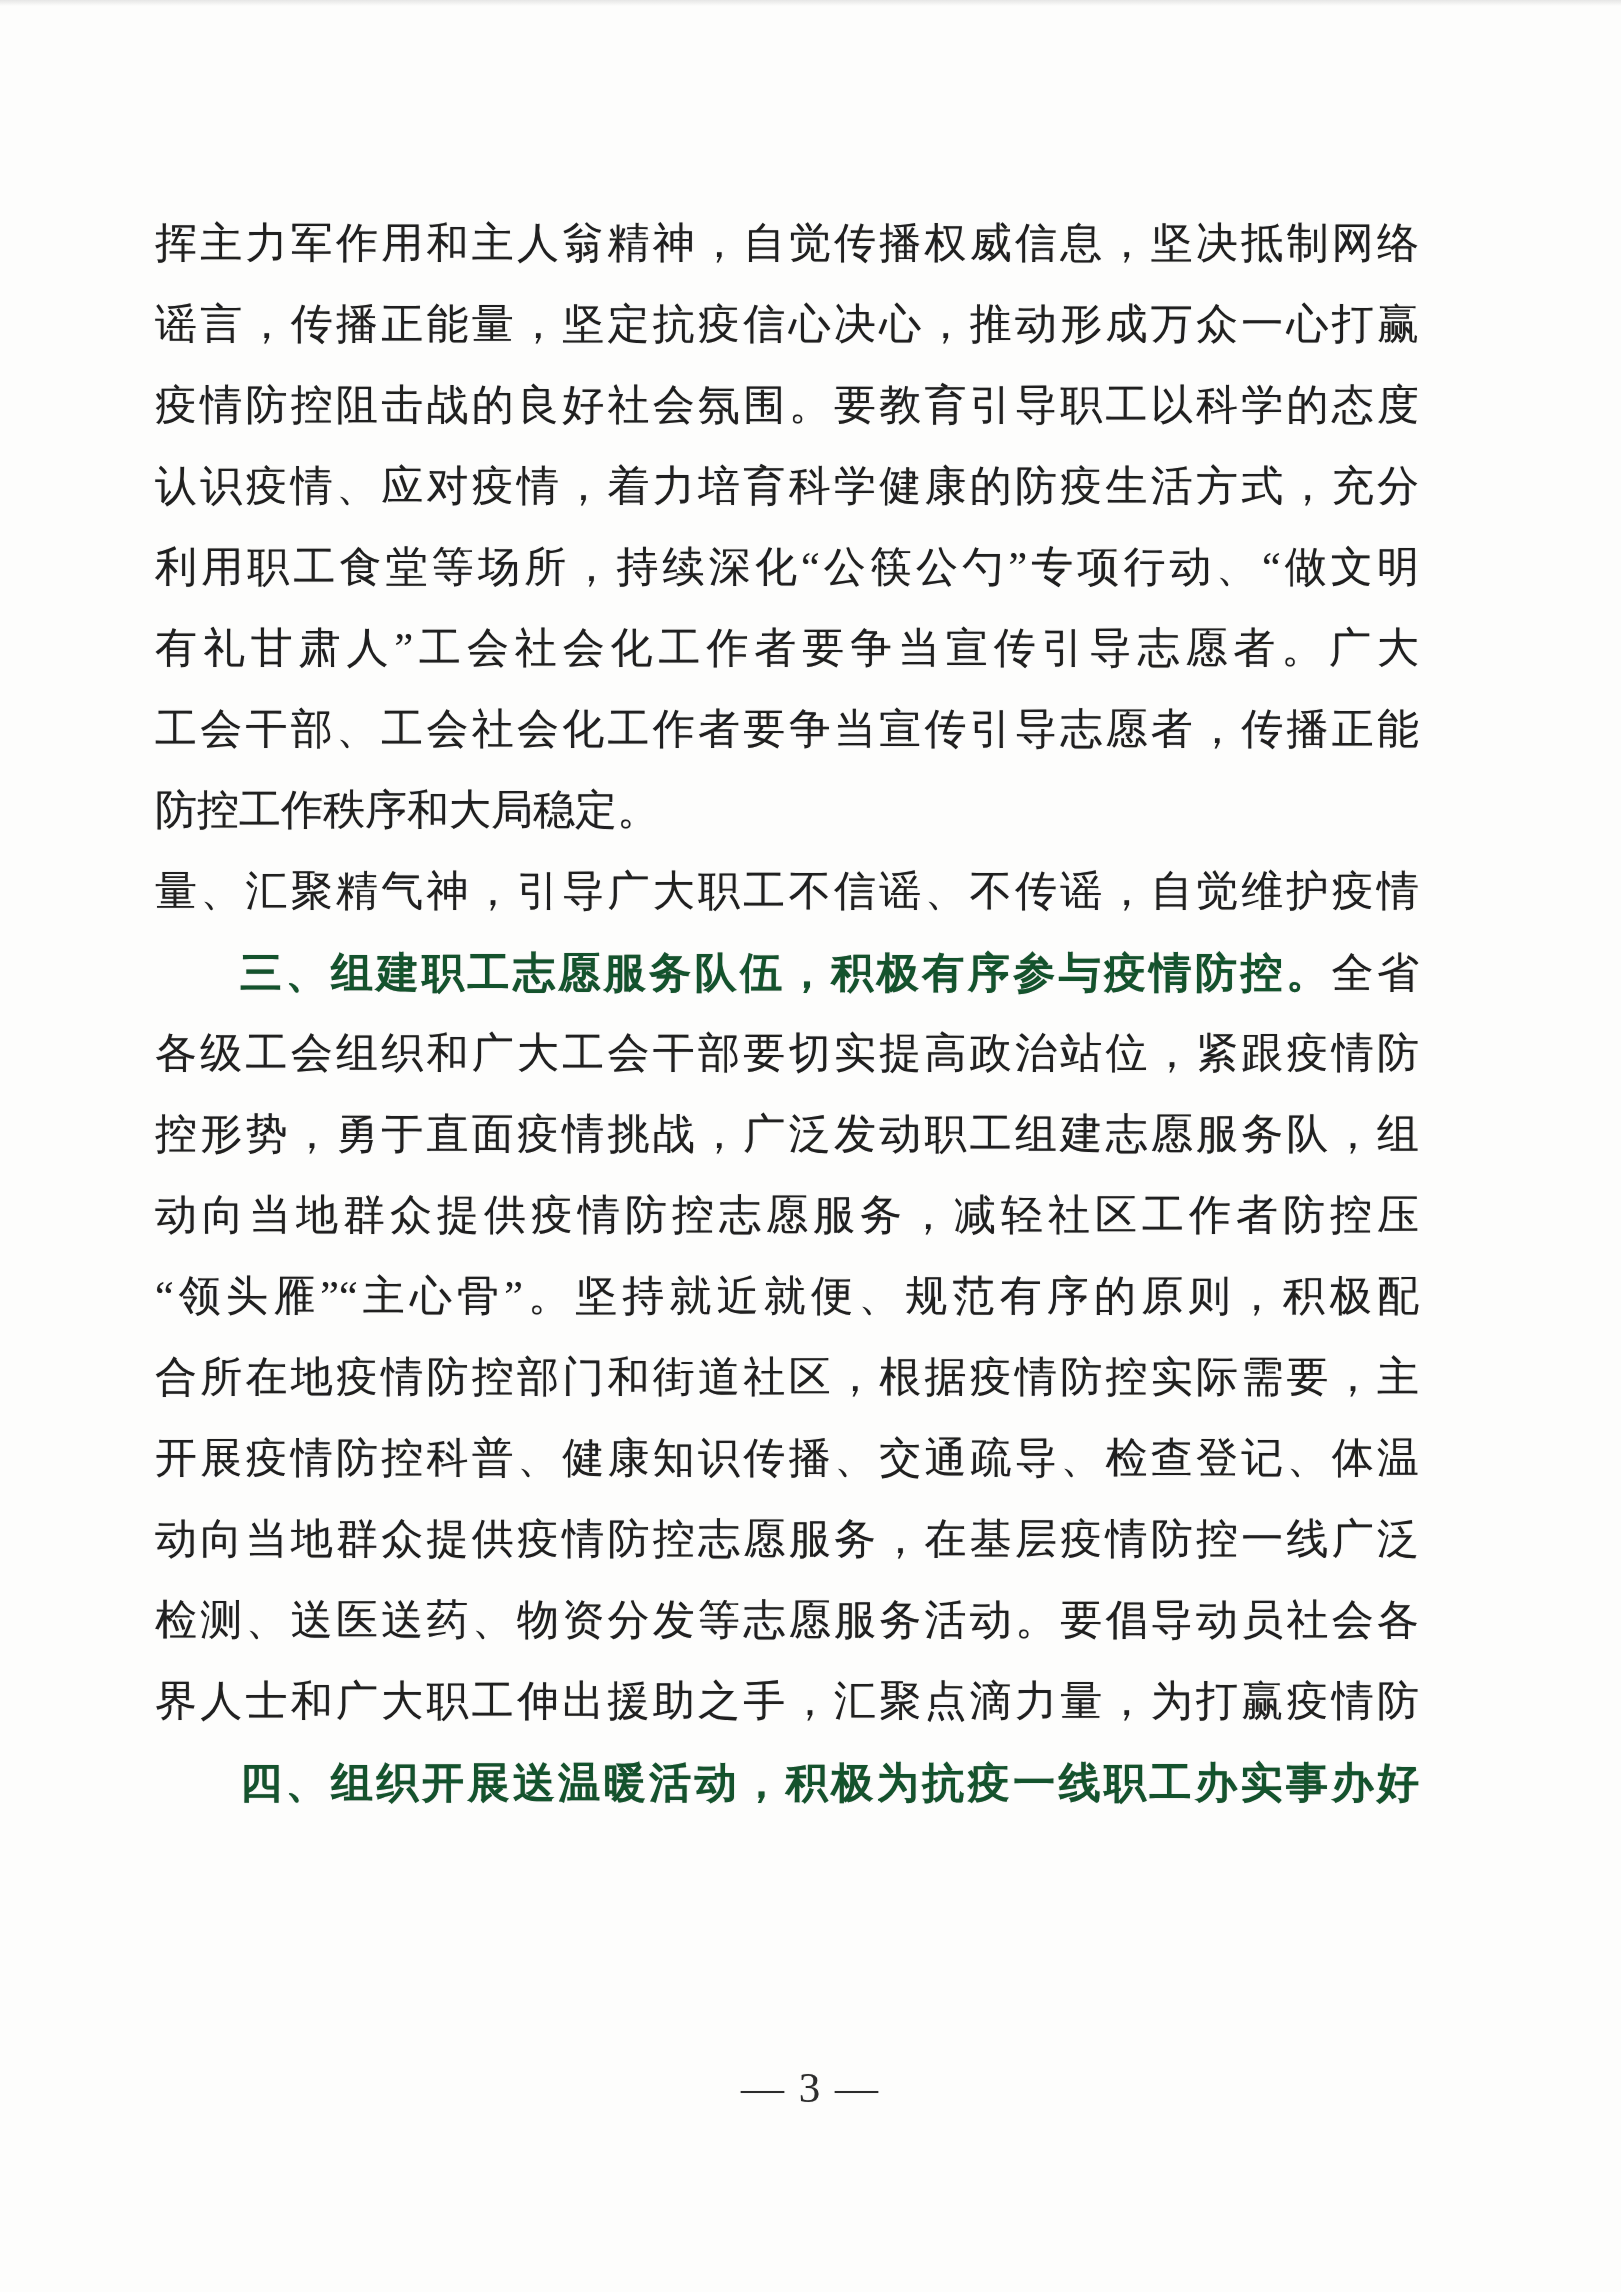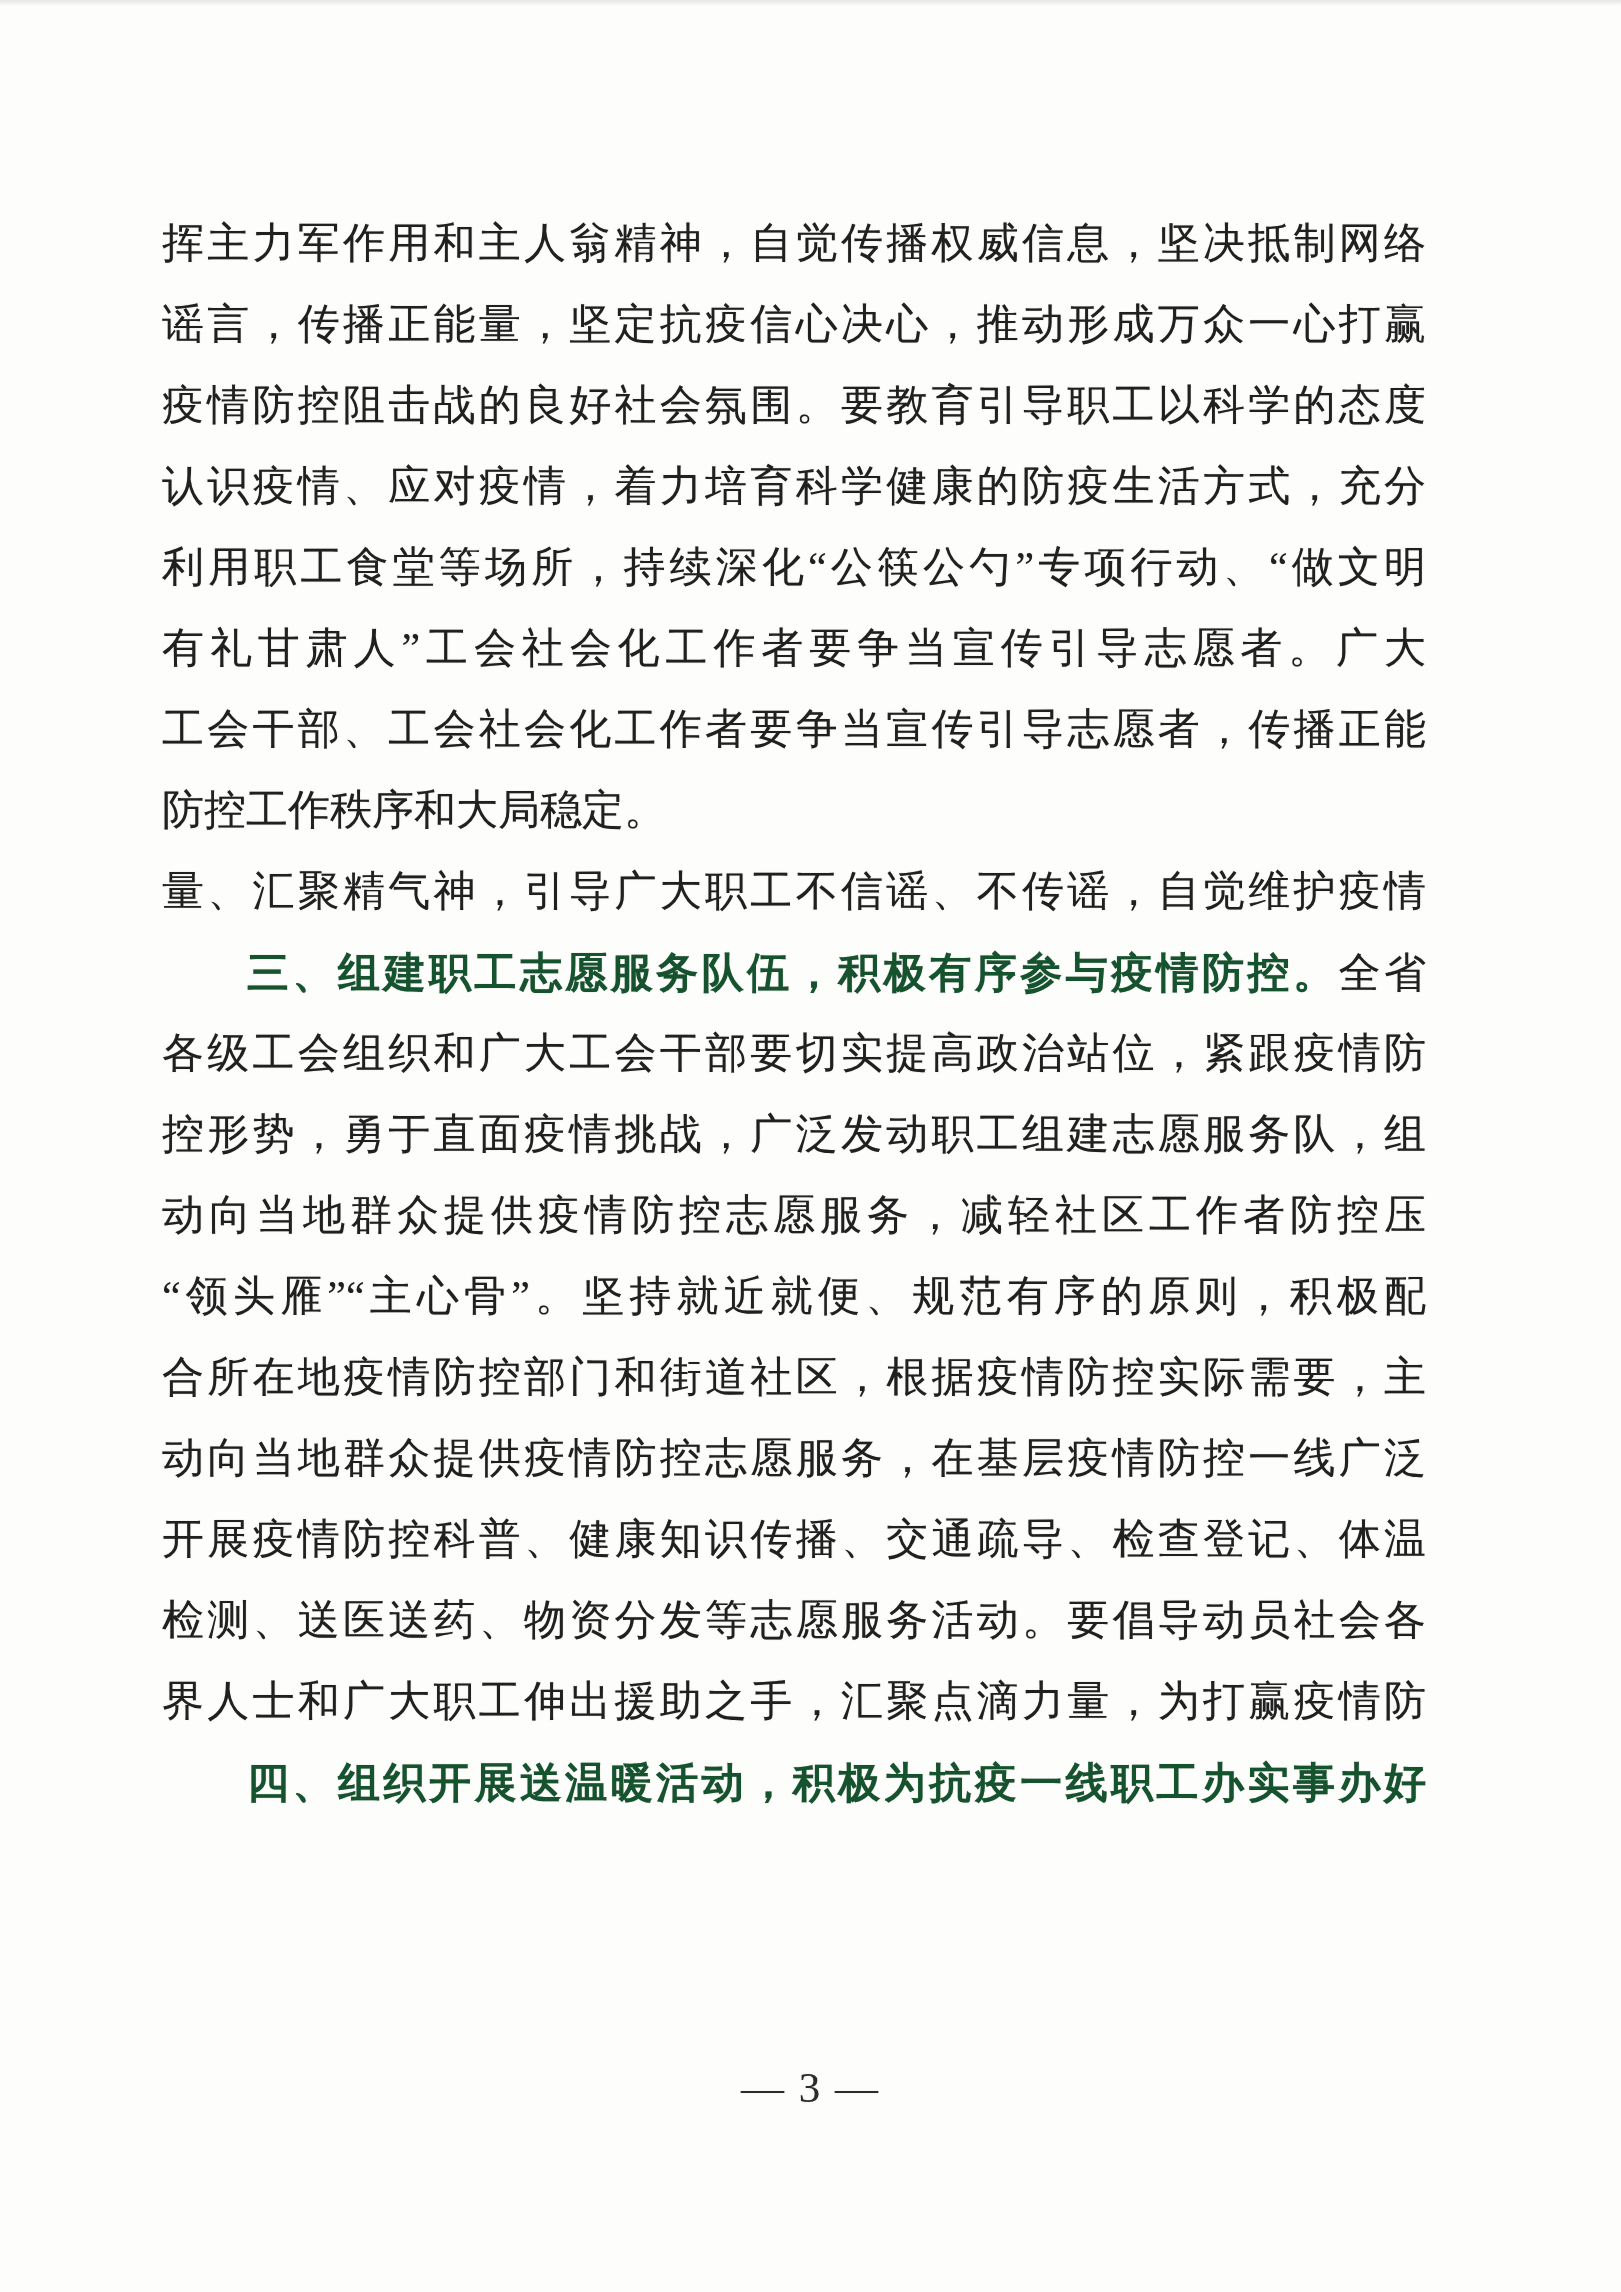--- a/index.html
+++ b/index.html
@@ -18,21 +18,21 @@
   
   .scan-edge {
     position: absolute;
     top: 0; left: 0; right: 0;
     height: 5.9px;
     background: linear-gradient(to bottom, rgba(110,110,110,0.16), rgba(255,255,255,0));
     pointer-events: none;
   }
   .textblock {
     position: absolute;
-    left: 162px;
+    left: 155px;
     top: 203px;
     width: 1264px;
   }
   .line {
     height: 81px;
     line-height: 81px;
     font-size: 42px;
     color: #202020;
     text-align: justify;
     text-align-last: left;
@@ -79,21 +79,21 @@
       <div class="line fill">有礼甘肃人”工会社会化工作者要争当宣传引导志愿者。广大</div>
       <div class="line fill">工会干部、工会社会化工作者要争当宣传引导志愿者，传播正能</div>
       <div class="line">防控工作秩序和大局稳定。</div>
       <div class="line fill">量、汇聚精气神，引导广大职工不信谣、不传谣，自觉维护疫情</div>
       <div class="line fill indent"><span class="hd">三、组建职工志愿服务队伍，积极有序参与疫情防控。</span>全省</div>
       <div class="line fill">各级工会组织和广大工会干部要切实提高政治站位，紧跟疫情防</div>
       <div class="line fill">控形势，勇于直面疫情挑战，广泛发动职工组建志愿服务队，组</div>
       <div class="line fill">动向当地群众提供疫情防控志愿服务，减轻社区工作者防控压</div>
       <div class="line fill">“领头雁”“主心骨”。坚持就近就便、规范有序的原则，积极配</div>
       <div class="line fill">合所在地疫情防控部门和街道社区，根据疫情防控实际需要，主</div>
+      <div class="line fill">开展疫情防控科普、健康知识传播、交通疏导、检查登记、体温</div>
       <div class="line fill">动向当地群众提供疫情防控志愿服务，在基层疫情防控一线广泛</div>
-      <div class="line fill">开展疫情防控科普、健康知识传播、交通疏导、检查登记、体温</div>
       <div class="line fill">检测、送医送药、物资分发等志愿服务活动。要倡导动员社会各</div>
       <div class="line fill">界人士和广大职工伸出援助之手，汇聚点滴力量，为打赢疫情防</div>
       <div class="line fill indent"><span class="hd">四、组织开展送温暖活动，积极为抗疫一线职工办实事办好</span></div>
     </div>
   <div class="footer">— 3 —</div>
 </div>
 
 
 </body></html>

